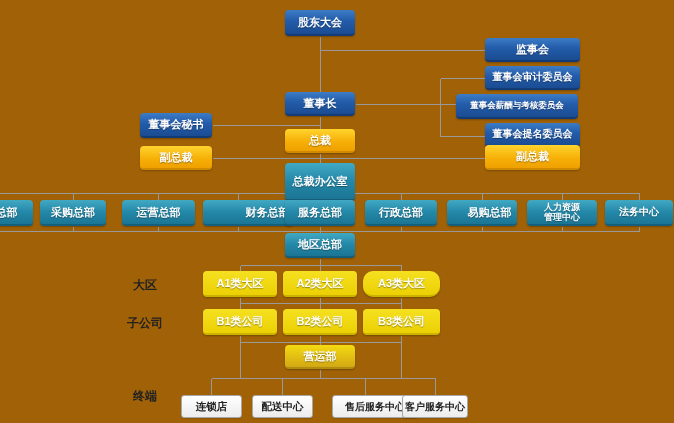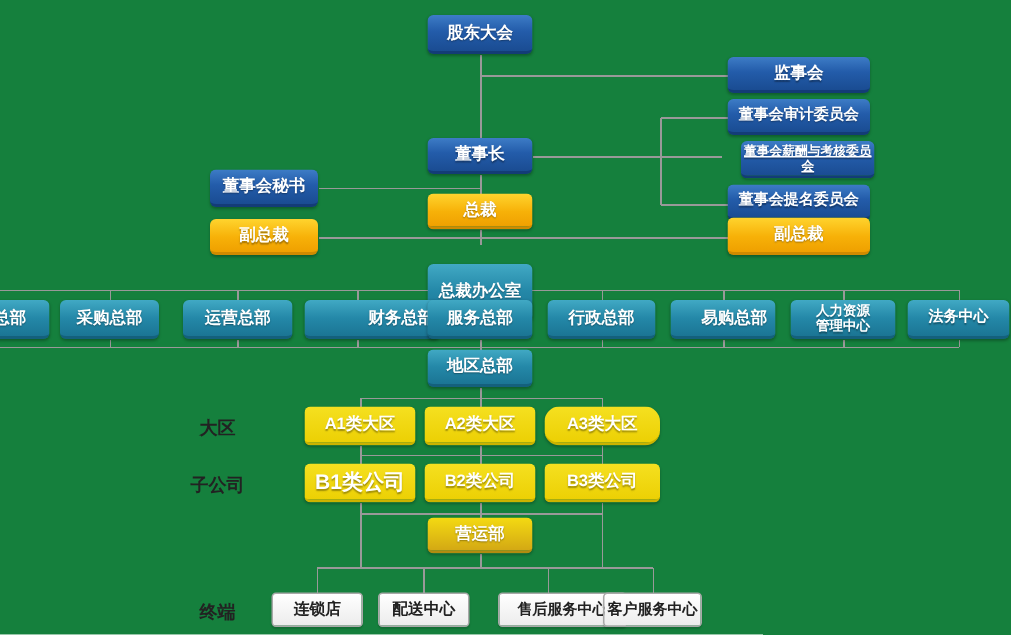--- a/index.html
+++ b/index.html
@@ -1,18 +1,18 @@
 <!DOCTYPE html>
 <html><head>
 <meta charset="utf-8">
 <style>
   html,body { margin:0; padding:0; background:#ffffff; }
   body { font-family:"Liberation Sans", sans-serif; }
   #canvas {
-    position:relative; width:674px; height:423px; background:#15803d;
+    position:relative; width:674px; height:423px; background:#a16207;
     overflow:hidden;
   }
   #wires { position:absolute; left:0; top:0; width:674px; height:423px; }
   .node {
     position:absolute; display:flex; align-items:center; justify-content:center;
     text-align:center; font-weight:bold; color:#fff; border-radius:4px;
     font-size:11px; line-height:1.15; white-space:pre-line;
     text-shadow:0 1px 1px rgba(0,0,0,.35);
     box-shadow:0 1px 2px rgba(0,0,0,.28);
     box-sizing:border-box;
@@ -75,49 +75,49 @@
       <line x1="211.5" y1="378.5" x2="435.5" y2="378.5" stroke="#999999" stroke-width="1"></line>
       <line x1="211.5" y1="378.5" x2="211.5" y2="395.5" stroke="#999999" stroke-width="1"></line>
       <line x1="282.5" y1="378.5" x2="282.5" y2="395.5" stroke="#999999" stroke-width="1"></line>
       <line x1="365.5" y1="378.5" x2="365.5" y2="395.5" stroke="#999999" stroke-width="1"></line>
       <line x1="435.5" y1="378.5" x2="435.5" y2="395.5" stroke="#999999" stroke-width="1"></line>
     </svg>
   <div id="nodes-layer">
       <div class="node blue" style="left: 285px; top: 10px; width: 70px; height: 26px; font-size: 11px;">股东大会</div>
       <div class="node blue" style="left: 485px; top: 38px; width: 95px; height: 24px; font-size: 11px;">监事会</div>
       <div class="node blue" style="left: 485px; top: 66px; width: 95px; height: 24px; font-size: 10px;">董事会审计委员会</div>
-      <div class="node blue" style="left: 494px; top: 94px; width: 89px; height: 25px; font-size: 8.5px; text-decoration: underline;">董事会薪酬与考核委员会</div>
+      <div class="node blue" style="left: 456px; top: 94px; width: 122px; height: 25px; font-size: 8.5px;">董事会薪酬与考核委员会</div>
       <div class="node blue" style="left: 485px; top: 123px; width: 95px; height: 24px; font-size: 10px;">董事会提名委员会</div>
       <div class="node blue" style="left: 285px; top: 92px; width: 70px; height: 24px; font-size: 11px;">董事长</div>
       <div class="node blue" style="left: 140px; top: 113px; width: 72px; height: 25px; font-size: 11px;">董事会秘书</div>
       <div class="node orange" style="left: 140px; top: 146px; width: 72px; height: 24px; font-size: 11px;">副总裁</div>
       <div class="node orange" style="left: 285px; top: 129px; width: 70px; height: 24px; font-size: 11px;">总裁</div>
       <div class="node orange" style="left: 485px; top: 145px; width: 95px; height: 25px; font-size: 11px;">副总裁</div>
-      <div class="node teal" style="left: 285px; top: 176px; width: 70px; height: 38px; font-size: 11px;">总裁办公室</div>
+      <div class="node teal" style="left: 285px; top: 163px; width: 70px; height: 38px; font-size: 11px;">总裁办公室</div>
       <div class="node teal" style="left: -42px; top: 200px; width: 75px; height: 26px; font-size: 11px;">营销总部</div>
       <div class="node teal" style="left: 40px; top: 200px; width: 66px; height: 26px; font-size: 11px;">采购总部</div>
       <div class="node teal" style="left: 122px; top: 200px; width: 73px; height: 26px; font-size: 11px;">运营总部</div>
       <div class="node teal" style="left: 203px; top: 200px; width: 90px; height: 26px; font-size: 11px; padding-left: 39px;">财务总部</div>
       <div class="node teal" style="left: 285px; top: 200px; width: 70px; height: 26px; font-size: 11px;">服务总部</div>
       <div class="node teal" style="left: 365px; top: 200px; width: 72px; height: 26px; font-size: 11px;">行政总部</div>
       <div class="node teal" style="left: 447px; top: 200px; width: 70px; height: 26px; font-size: 11px; padding-left: 15px;">易购总部</div>
       <div class="node teal" style="left: 527px; top: 200px; width: 70px; height: 26px; font-size: 9px;">人力资源
 管理中心</div>
       <div class="node teal" style="left: 605px; top: 200px; width: 68px; height: 26px; font-size: 10px;">法务中心</div>
       <div class="node teal" style="left: 285px; top: 233px; width: 70px; height: 25px; font-size: 11px;">地区总部</div>
       <div class="node yellow" style="left: 203px; top: 271px; width: 74px; height: 26px; font-size: 11px;">A1类大区</div>
       <div class="node yellow" style="left: 283px; top: 271px; width: 74px; height: 26px; font-size: 11px;">A2类大区</div>
       <div class="node yellow" style="left: 363px; top: 271px; width: 77px; height: 26px; font-size: 11px; border-radius: 10px;">A3类大区</div>
-      <div class="node yellow" style="left: 203px; top: 309px; width: 74px; height: 26px; font-size: 14px;">B1类公司</div>
+      <div class="node yellow" style="left: 203px; top: 309px; width: 74px; height: 26px; font-size: 11px;">B1类公司</div>
       <div class="node yellow" style="left: 283px; top: 309px; width: 74px; height: 26px; font-size: 11px;">B2类公司</div>
       <div class="node yellow" style="left: 363px; top: 309px; width: 77px; height: 26px; font-size: 11px;">B3类公司</div>
       <div class="node gold" style="left: 285px; top: 345px; width: 70px; height: 24px; font-size: 11px;">营运部</div>
       <div class="node white" style="left: 181px; top: 395px; width: 61px; height: 23px; font-size: 10.5px;">连锁店</div>
       <div class="node white" style="left: 252px; top: 395px; width: 61px; height: 23px; font-size: 10.5px;">配送中心</div>
       <div class="node white" style="left: 332px; top: 395px; width: 86px; height: 23px; font-size: 10px;">售后服务中心</div>
       <div class="node white" style="left: 402px; top: 395px; width: 66px; height: 23px; font-size: 10px;">客户服务中心</div>
     </div>
   <div id="labels-layer">
       <div class="side-label" style="left: 133px; top: 277px;">大区</div>
       <div class="side-label" style="left: 127px; top: 315px;">子公司</div>
-      <div class="side-label" style="left: 133px; top: 400px;">终端</div>
+      <div class="side-label" style="left: 133px; top: 388px;">终端</div>
     </div>
 </div>
 
 </body></html>

